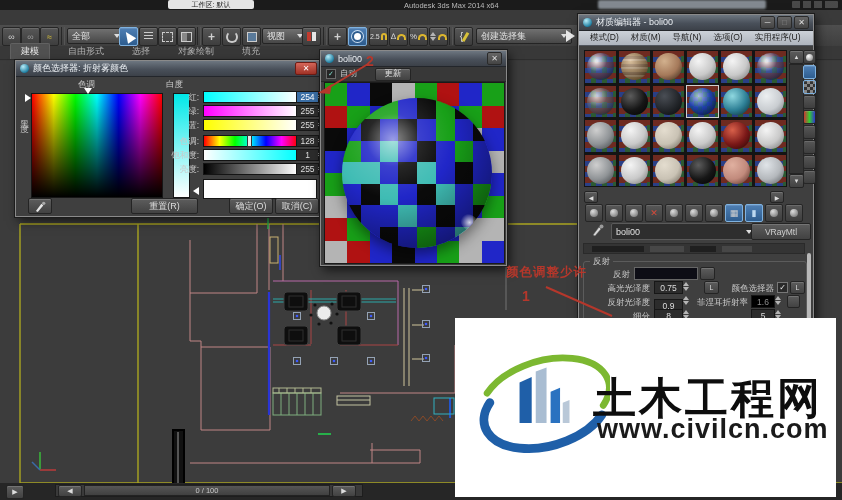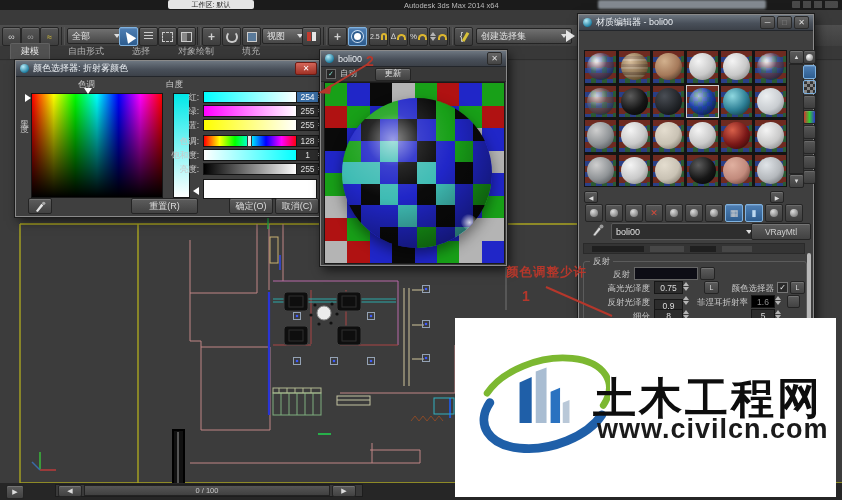--- a/index.html
+++ b/index.html
@@ -261,20 +261,27 @@
   <div class="win" style="left:578px;top:14px;width:234px;height:460px;z-index:20">
     <div class="tbarw">
       <div class="wicon"></div>
       <span>材质编辑器 - boli00</span>
       <div style="margin-left:auto;display:flex;gap:2px">
         <div class="wbtn">─</div>
         <div class="wbtn" style="color:#888">□</div>
         <div class="wbtn">✕</div>
       </div>
     </div>
+    <div id="me-menus" style="height:14px;background:linear-gradient(#ccd1d8,#aeb4bd);display:flex;align-items:center;padding-left:6px;gap:2px;border-bottom:1px solid #51565e">
+        <span style="color: rgb(28, 28, 28); font-size: 8.5px; padding: 0px 5px;">模式(D)</span>
+        <span style="color: rgb(28, 28, 28); font-size: 8.5px; padding: 0px 5px;">材质(M)</span>
+        <span style="color: rgb(28, 28, 28); font-size: 8.5px; padding: 0px 5px;">导航(N)</span>
+        <span style="color: rgb(28, 28, 28); font-size: 8.5px; padding: 0px 5px;">选项(O)</span>
+        <span style="color: rgb(28, 28, 28); font-size: 8.5px; padding: 0px 5px;">实用程序(U)</span>
+      </div>
     <div id="me-slots" class="abs" style="left:5px;top:35px;width:203px;height:137px;background:#141414;display:grid;grid-template-columns:repeat(6,1fr);grid-template-rows:repeat(4,1fr);gap:1px">
         <div class="slot">
           <div class="sp" style="background: radial-gradient(circle at 35% 30%, rgba(255, 255, 255, 0.85) 5%, rgba(90, 110, 180, 0.45) 40%, rgba(10, 20, 45, 0.85) 95%);"></div>
         </div>
         <div class="slot">
           <div class="sp" style="background: radial-gradient(circle at 35% 30%, rgba(255, 255, 255, 0.5), rgba(0, 0, 0, 0.55) 90%), repeating-linear-gradient(rgb(181, 129, 61) 0px, rgb(181, 129, 61) 3px, rgb(138, 90, 40) 3px, rgb(138, 90, 40) 6px, rgb(202, 160, 106) 6px, rgb(202, 160, 106) 8px);"></div>
         </div>
         <div class="slot">
           <div class="sp" style="background: radial-gradient(circle at 35% 30%, rgb(210, 177, 142), rgb(165, 121, 90) 55%, rgb(58, 42, 28) 95%);"></div>
         </div>

